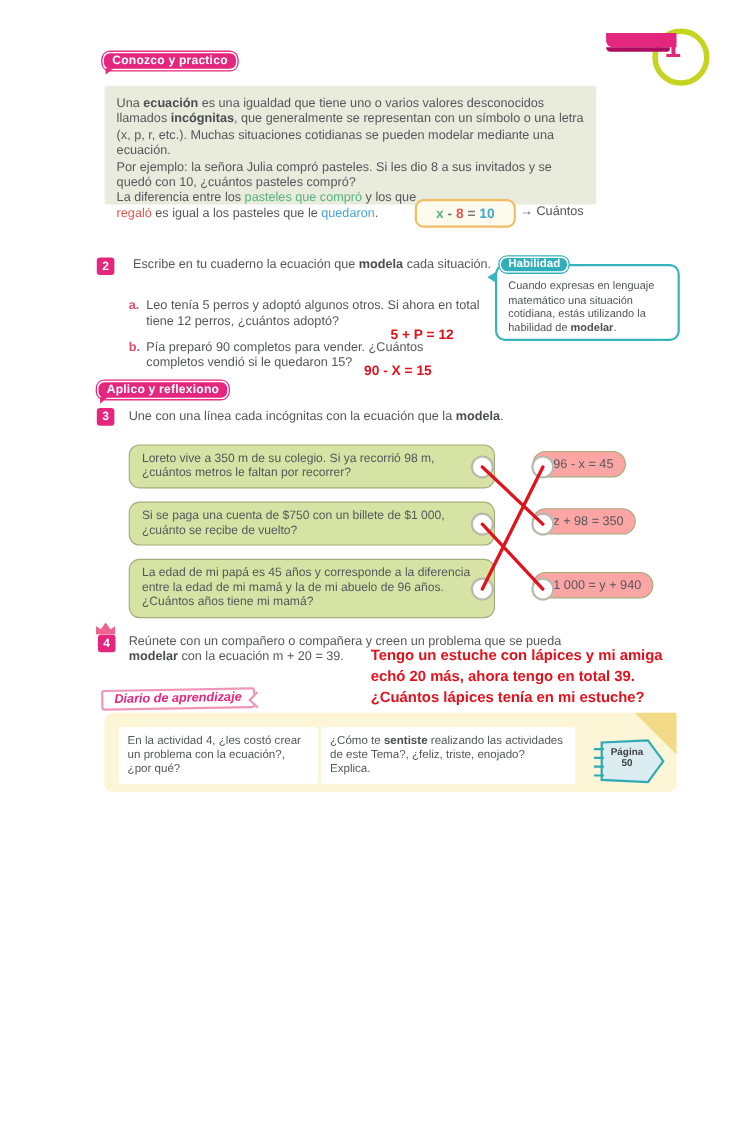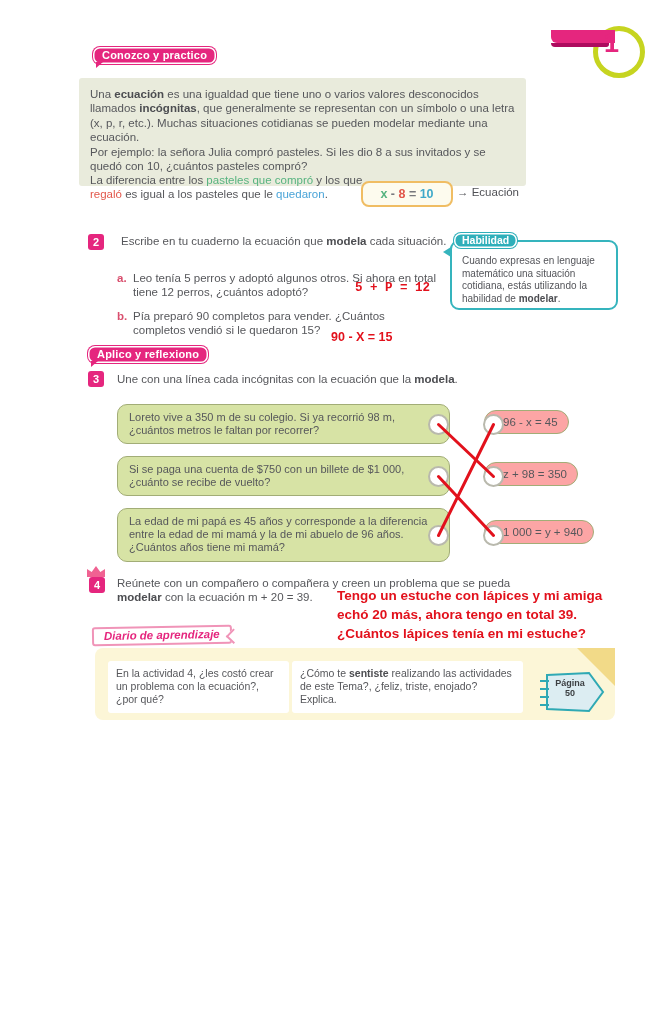--- a/index.html
+++ b/index.html
@@ -14,21 +14,21 @@
   .head-ribbon{left:551px;top:30px;width:64px;height:13px;background:#e5267e;border-radius:0 0 0 6px;z-index:2;}
   .head-ribbon-edge{left:551px;top:43px;width:58px;height:4px;background:#ad0b5e;border-radius:0 0 4px 6px;z-index:2;}
 
   
   .tag{background:#e5267e;color:#fff;font-weight:bold;font-size:11px;padding:2px 9px 3px 9px;
        border-radius:7px;box-shadow:inset 0 0 0 1.5px #fff, 0 0 0 1px #e5267e;letter-spacing:.2px;}
   .tag::after{content:"";position:absolute;left:3px;bottom:-4px;width:0;height:0;
        border-left:7px solid #e5267e;border-bottom:6px solid transparent;}
 
   
-  .info-box{left:79px;top:78px;width:447px;height:108px;background:#e9ebdc;border-radius:3px;
+  .info-box{left:95px;top:78px;width:447px;height:108px;background:#e9ebdc;border-radius:3px;
             font-size:11.5px;line-height:14.4px;}
   .info-inner{position:absolute;left:11px;top:9px;width:425px;}
   .info-p3{position:absolute;left:11px;top:95px;width:285px;}
   .w-green{color:#56b37f;}
   .w-red{color:#e2574b;}
   .w-blue{color:#4aa4d8;}
   .eq-chip{left:282px;top:103px;width:88px;height:22px;background:#fdfbee;border:2px solid #f0bd63;
            border-radius:8px;text-align:center;font-weight:bold;font-size:12.5px;line-height:22px;}
   .chip-x{color:#56b37f;} .chip-8{color:#e2574b;} .chip-10{color:#3fa9c9;} .chip-op{color:#77787c;}
   .eq-chip-label{left:378px;top:107px;font-size:11.5px;color:#505156;}
@@ -97,30 +97,30 @@
       <span>Una </span><b>ecuación</b><span> es una igualdad que tiene uno o varios valores desconocidos llamados </span><b>incógnitas</b><span>, que generalmente se representan con un símbolo o una letra (x, p, r, etc.). Muchas situaciones cotidianas se pueden modelar mediante una ecuación.</span>
       <br>
       <span>Por ejemplo: la señora Julia compró pasteles. Si les dio 8 a sus invitados y se quedó con 10, ¿cuántos pasteles compró?</span>
     </div>
     <div class="info-p3">
       <span>La diferencia entre los </span><span class="w-green">pasteles que compró</span><span> y los que </span><span class="w-red">regaló</span><span> es igual a los pasteles que le </span><span class="w-blue">quedaron</span><span>.</span>
     </div>
     <div class="abs eq-chip">
       <span class="chip-x">x</span><span class="chip-op"> - </span><span class="chip-8">8</span><span class="chip-op"> = </span><span class="chip-10">10</span>
     </div>
-    <div class="abs eq-chip-label">→ Ecuación</div>
+    <div class="abs eq-chip-label">→ Cuántos</div>
   </div>
 
   <div class="abs num-badge" style="left:88px;top:234px;">2</div>
   <div class="abs ex-title" style="left:121px;top:234px;width:335px;">
     <span>Escribe en tu cuaderno la ecuación que </span><b>modela</b><span> cada situación.</span>
   </div>
   <div class="abs item-letter" style="left:117px;top:272px;">a.</div>
   <div class="abs item-text" style="left:133px;top:272px;width:308px;">Leo tenía 5 perros y adoptó algunos otros. Si ahora en total tiene 12 perros, ¿cuántos adoptó?</div>
-  <div class="abs hand-red" style="left:355px;top:281px;font-family:Liberation Mono, monospace;">5 + P = 12</div>
+  <div class="abs hand-red" style="left:355px;top:297px;">5 + P = 12</div>
   <div class="abs item-letter" style="left:117px;top:310px;">b.</div>
   <div class="abs item-text" style="left:133px;top:310px;width:300px;">Pía preparó 90 completos para vender. ¿Cuántos completos vendió si le quedaron 15?</div>
   <div class="abs hand-red" style="left:331px;top:330px;">90 - X = 15</div>
 
   <div class="abs hab-box">
     <div class="hab-text">
       <span>Cuando expresas en lenguaje matemático una situación cotidiana, estás utilizando la habilidad de </span><b>modelar</b><span>.</span>
     </div>
   </div>
   <div class="abs hab-tail"></div>

